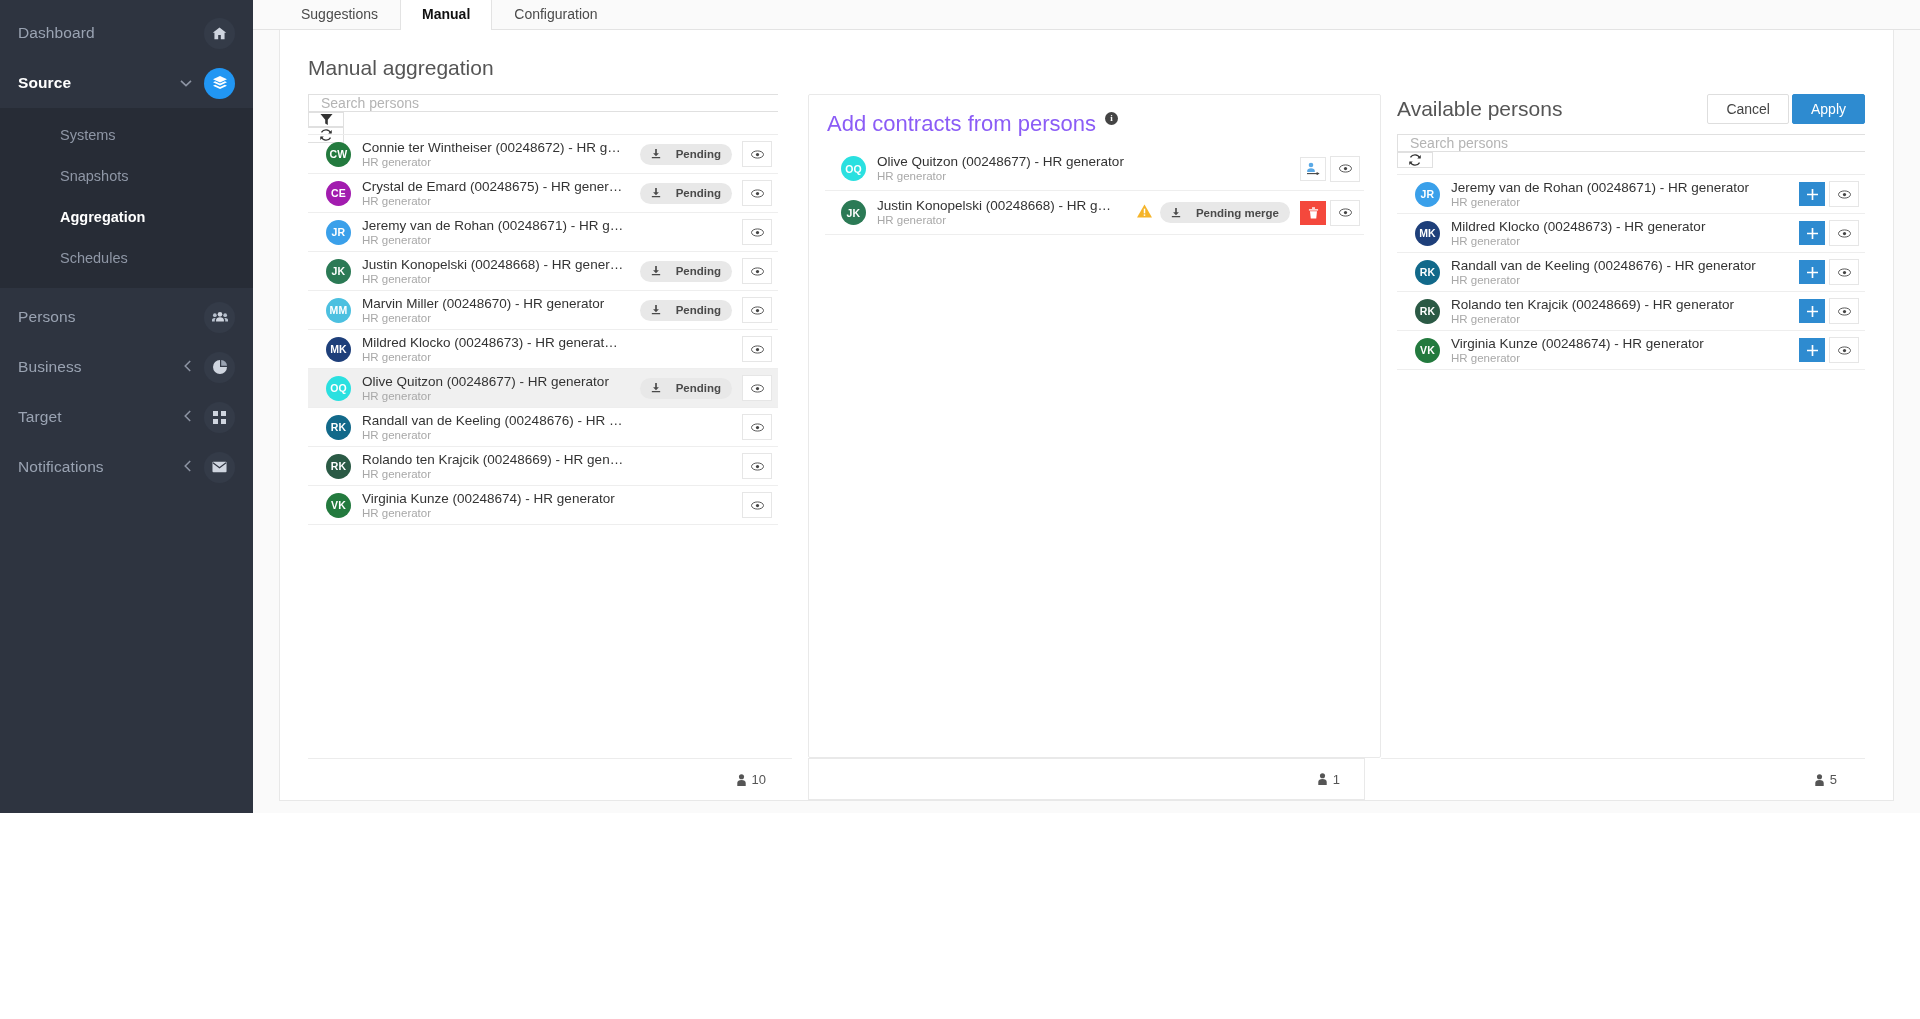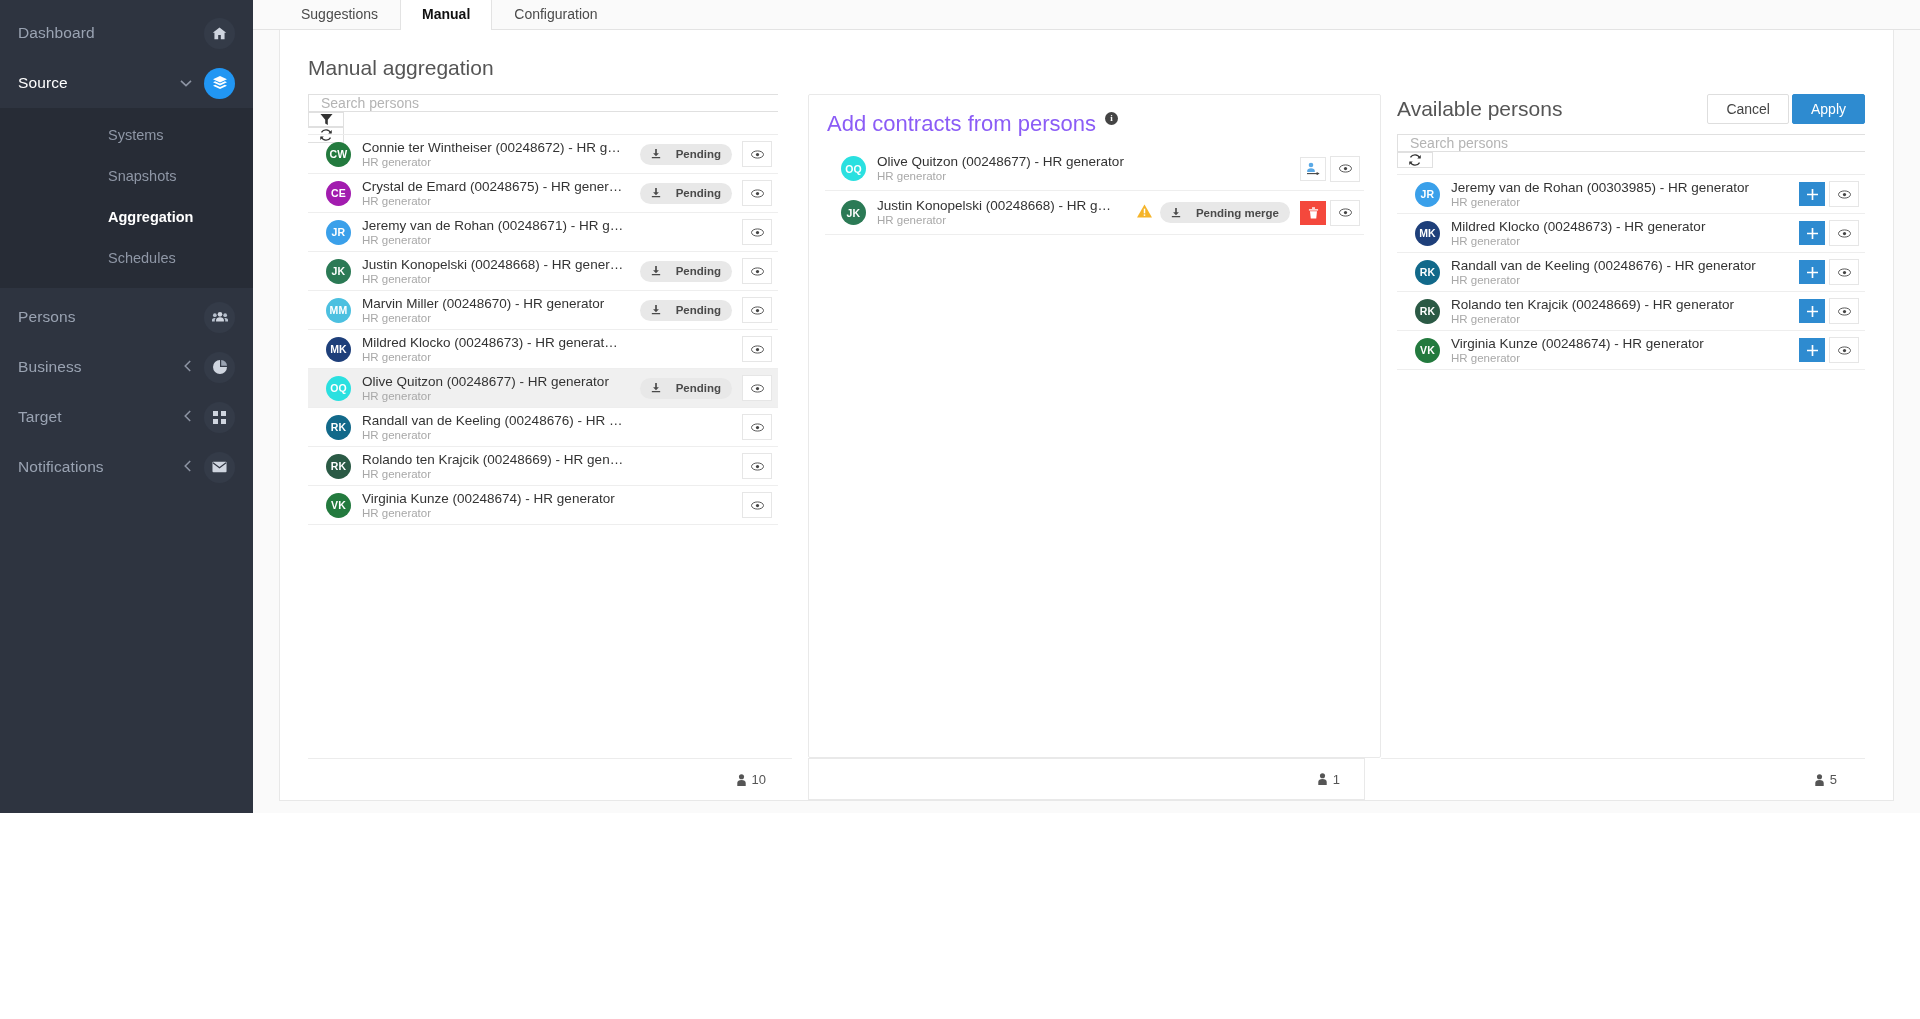--- a/index.html
+++ b/index.html
@@ -20,39 +20,38 @@
     padding-top: 8px;
   }
   .nav-row {
     height: 50px;
     display: flex; align-items: center;
     padding: 0 18px 0 18px;
     position: relative;
     cursor: pointer;
   }
   .nav-label { font-size: 15.5px; color: #9aa3b2; letter-spacing: .1px; flex: 1; }
-  .nav-row.active .nav-label { color: #ffffff; font-weight: normal; }
+  .nav-row.active .nav-label { color: #ffffff; font-weight: bold; }
   .nav-chevron {
     color: #8d94a3; font-size: 13px; margin-right: 12px;
     display: inline-block; line-height: 1;
   }
   .nav-icon {
     width: 31px; height: 31px; border-radius: 50%;
     background: #343b48;
     display: flex; align-items: center; justify-content: center;
     flex: 0 0 31px;
   }
   .nav-icon svg { display:block; }
   .nav-icon.accent { background: #2196f3; }
   .submenu { background: #272c36; padding: 6px 0 10px 0; }
   .sub-row {
     height: 41px; display: flex; align-items: center;
     padding-left: 60px; font-size: 14.5px; color: #8f97a6;
     cursor: pointer;
-    margin-left: 48px;
   }
   .sub-row.active { color: #ffffff; font-weight: bold; }
 
   
   .main {
     flex: 1; background: #fafafa;
     display: flex; flex-direction: column;
     position: relative;
   }
   .topbar {
@@ -626,21 +625,21 @@
                 <path fill="#333" d="M1.4 13.8v-4h4z"></path>
               </svg>
             </div>
           </div>
 
           <div class="list">
 
             <div class="row">
               <div class="avatar" style="background:#3aa0ea">JR</div>
               <div class="names">
-                <div class="name-main">Jeremy van de Rohan (00303985) - HR generator</div>
+                <div class="name-main">Jeremy van de Rohan (00248671) - HR generator</div>
                 <div class="name-sub">HR generator</div>
               </div>
               <div class="sq-btn blue" style="margin-right:4px">
                 <svg width="11" height="11" viewBox="0 0 12 12">
                     <path fill="#fff" d="M5.1 0h1.8v5.1H12v1.8H6.9V12H5.1V6.9H0V5.1h5.1z"></path>
                   </svg>
               </div>
               <div class="eye-btn">
                 <svg width="13" height="9" viewBox="0 0 16 10">
                     <ellipse cx="8" cy="5" rx="7.4" ry="4.4" fill="none" stroke="#444" stroke-width="1.1"></ellipse>

